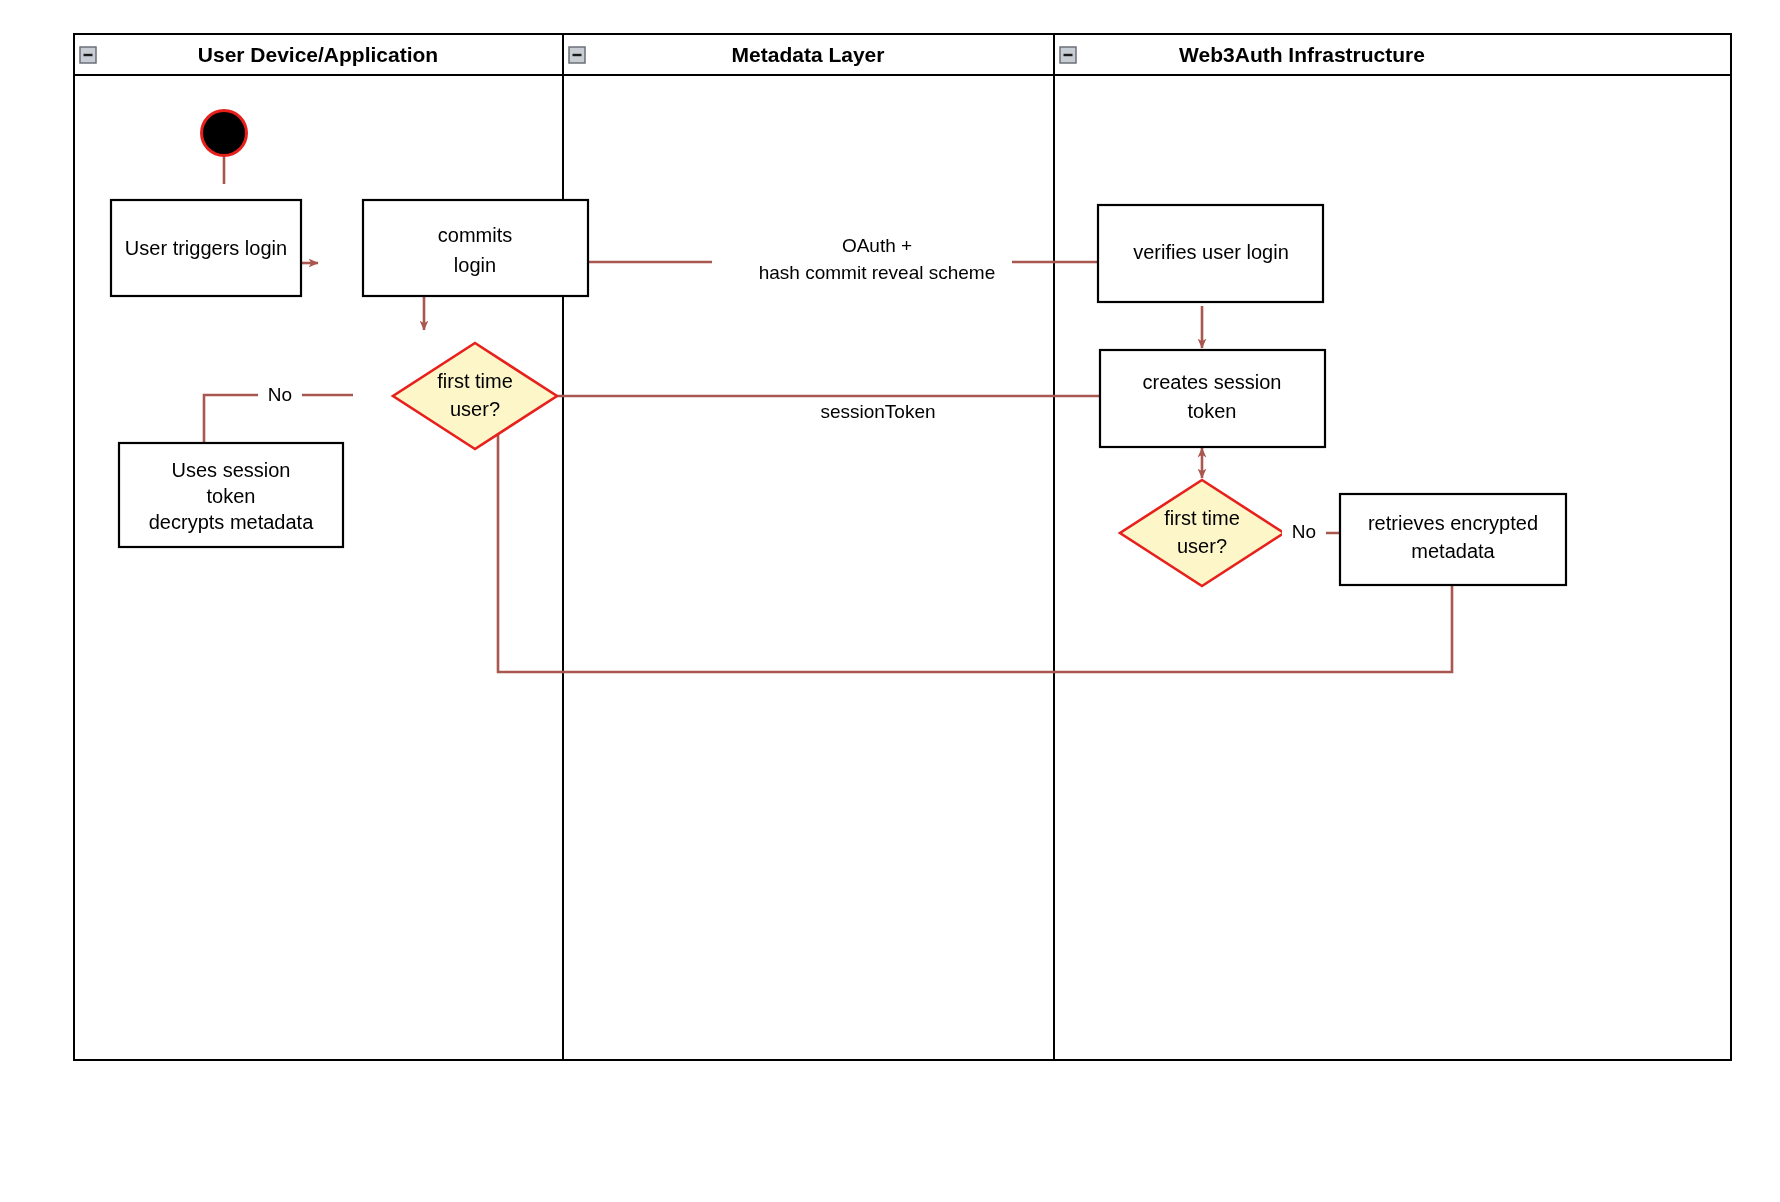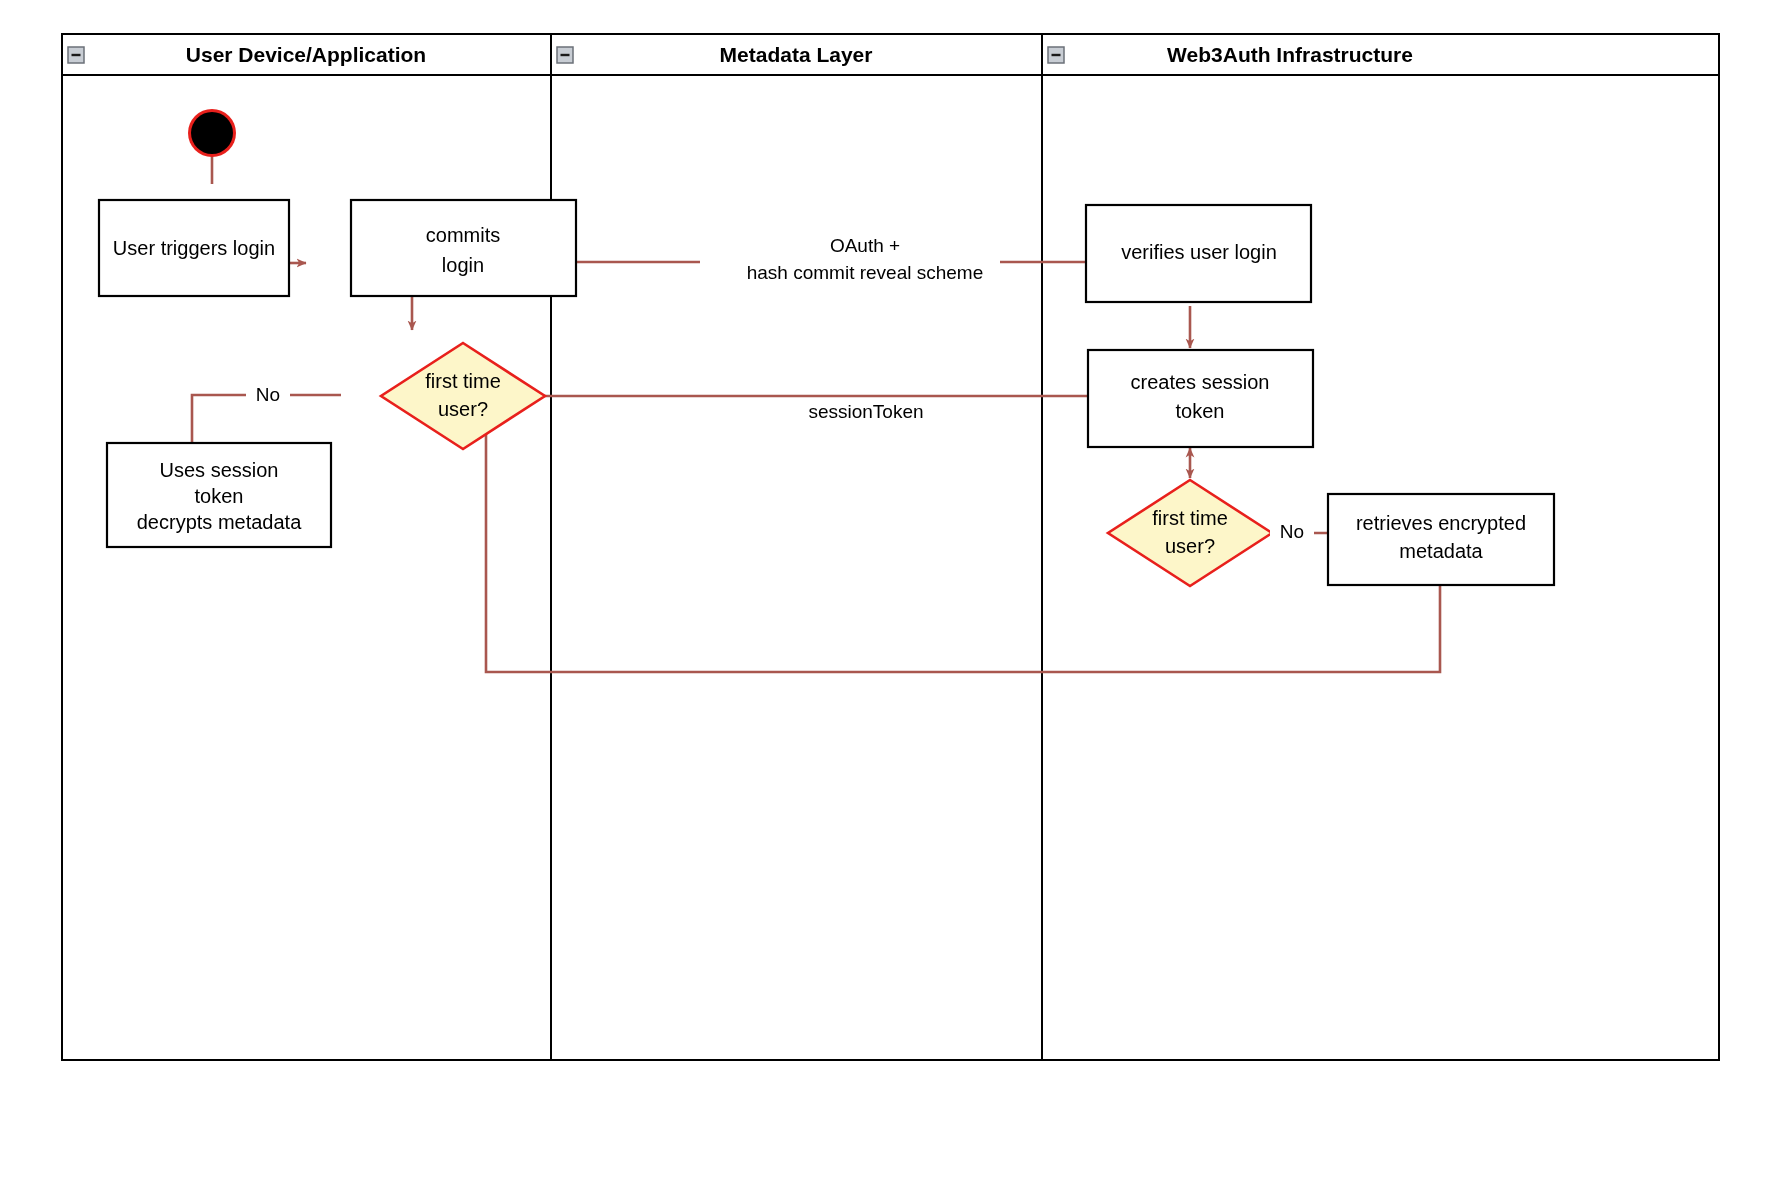--- a/index.html
+++ b/index.html
@@ -10,20 +10,21 @@
   body {
     width: 1780px;
     height: 1202px;
     font-family: "Liberation Sans", sans-serif;
     overflow: hidden;
   }
   #diagram-root {
     position: relative;
     width: 1688px;
     height: 1202px;
+    margin-left: 12px;
   }
   svg.diagram {
     display: block;
     width: 1780px;
     height: 1202px;
   }
   .lane-header-text {
     font-family: "Liberation Sans", sans-serif;
     font-size: 21px;
     font-weight: bold;

